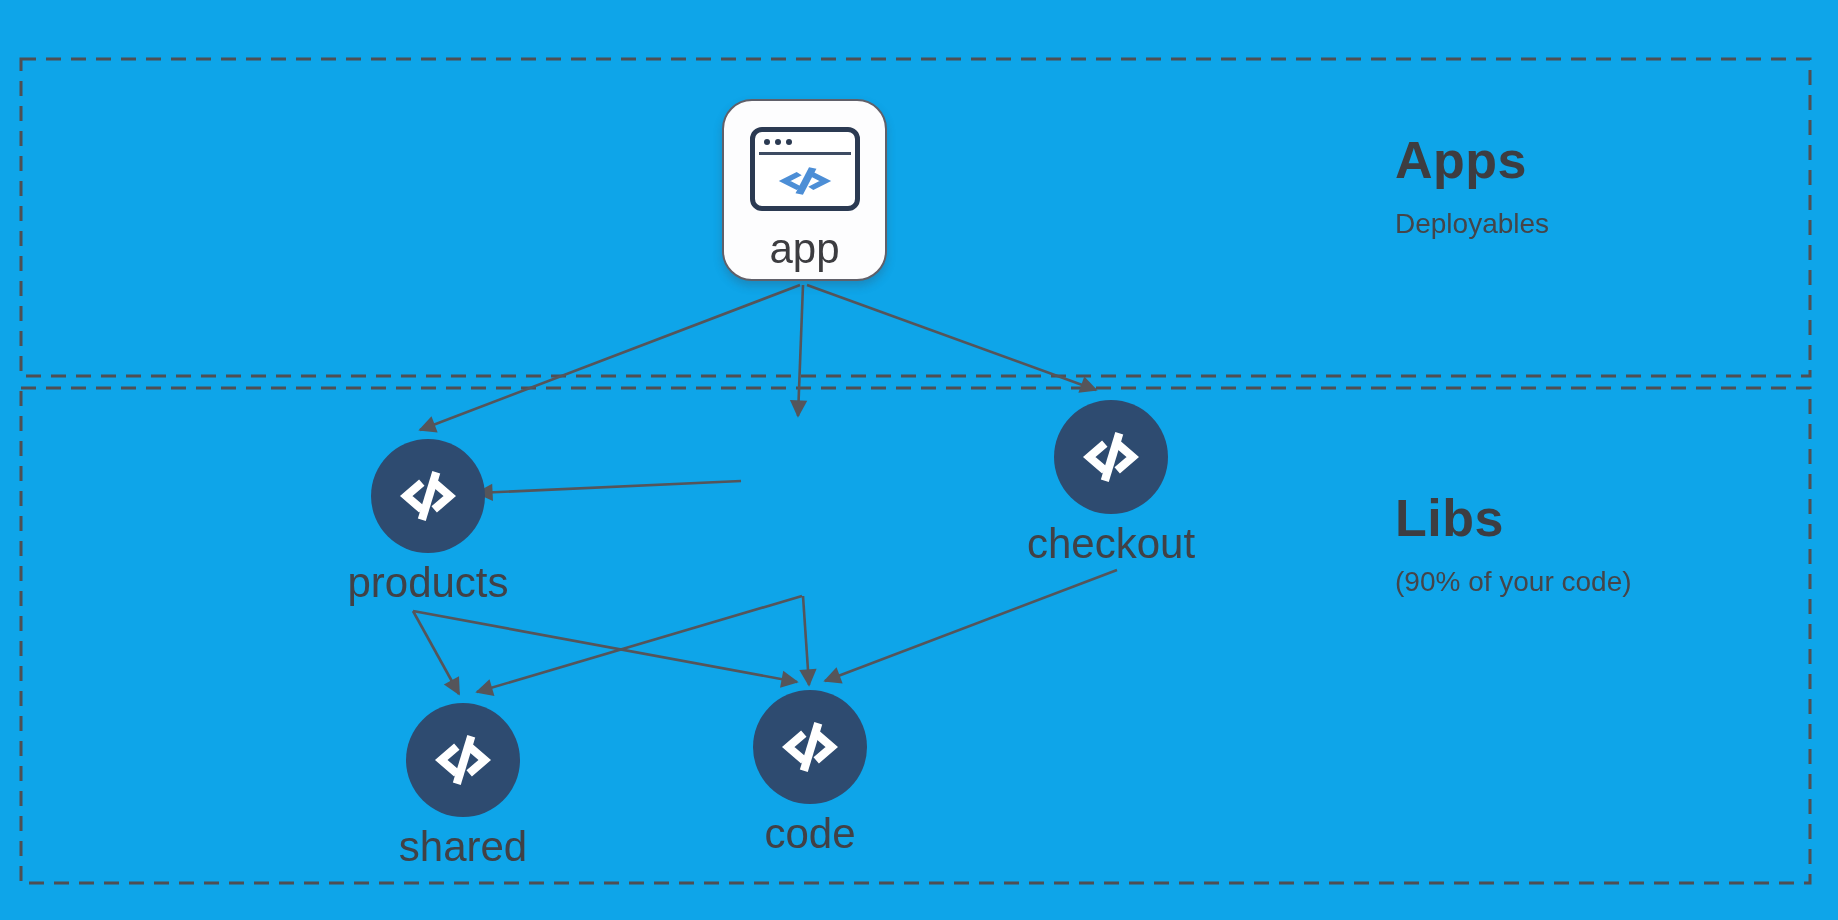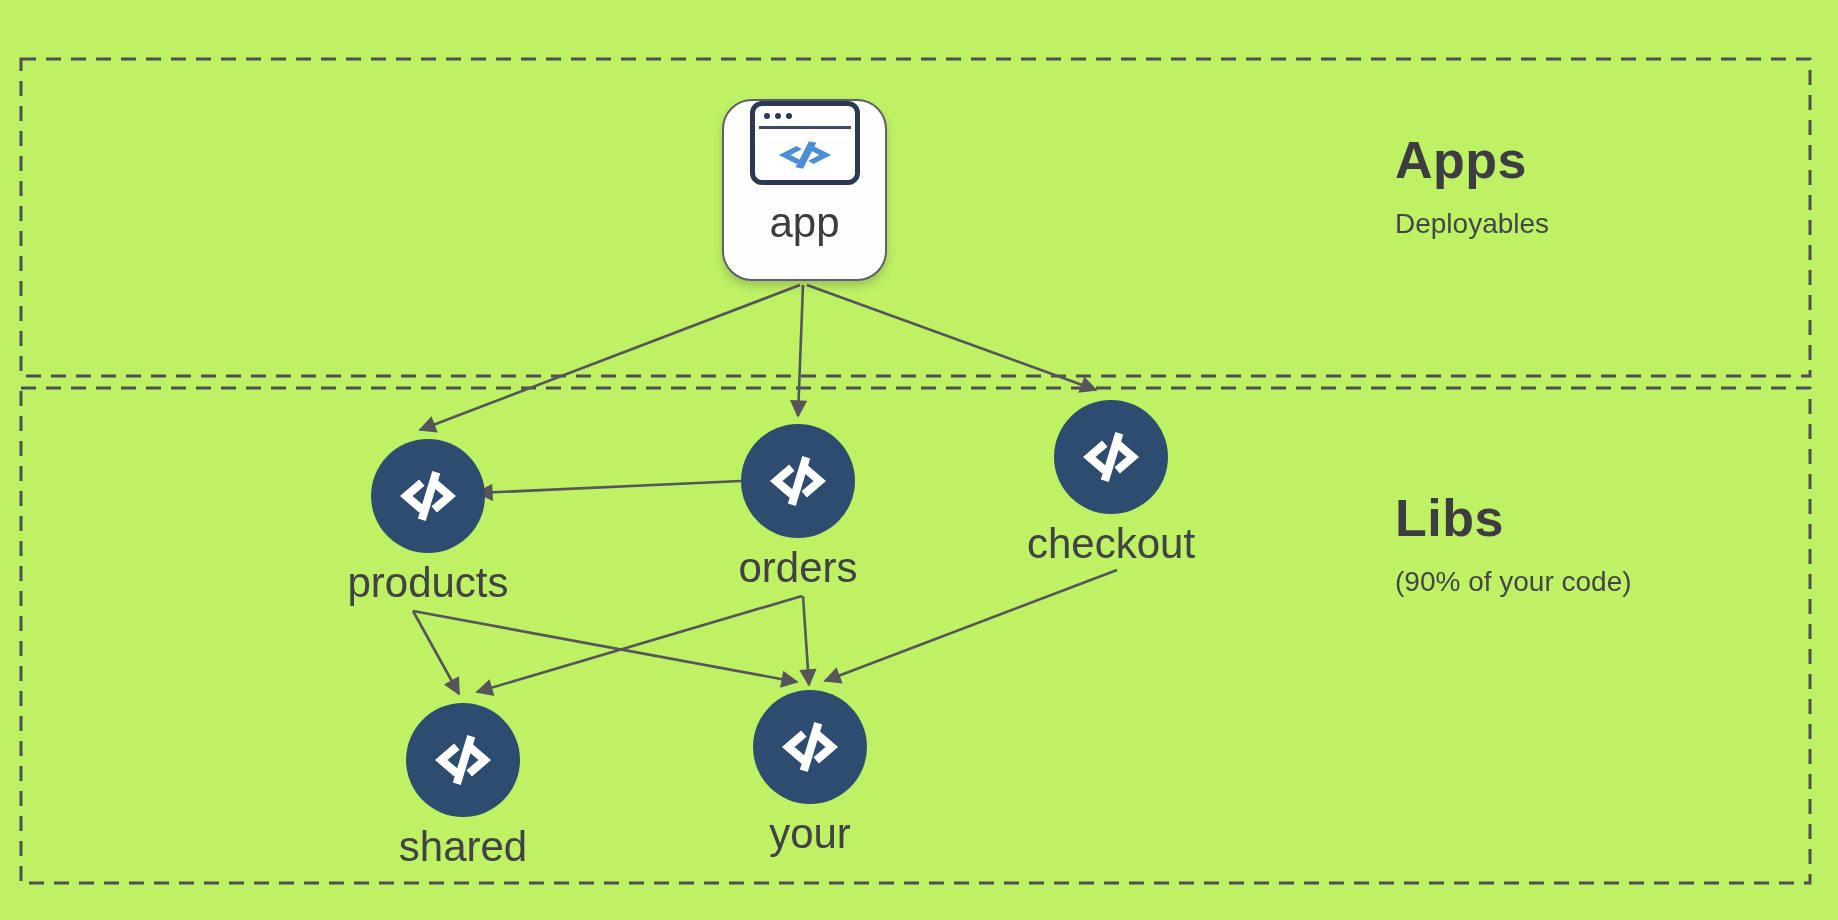--- a/index.html
+++ b/index.html
@@ -1,39 +1,39 @@
 <!DOCTYPE html>
 <html><head>
 <meta charset="utf-8">
 <style>
   html,body{margin:0;padding:0;background:#ffffff;}
   .canvas{
     position:relative;
     width:1838px;height:920px;
-    background:#bef264;
+    background:#0ea5e9;
     font-family:"Liberation Sans", sans-serif;
     overflow:hidden;
   }
   svg.overlay{position:absolute;left:0;top:0;width:1838px;height:920px;}
   .region-border{fill:none;stroke:#4f4f53;stroke-width:3;stroke-dasharray:15 10;}
   .edge{stroke:#55555a;stroke-width:2.6;}
 
   .region-label{position:absolute;color:#3d3d41;}
   .region-label .region-title{font-size:52px;font-weight:700;line-height:1.0;letter-spacing:0.5px;}
   .region-label .region-subtitle{font-size:28px;font-weight:400;margin-top:23px;color:#454549;line-height:1.1;}
   .label-apps{left:1395px;top:134px;}
   .label-libs{left:1395px;top:492px;}
 
   
   .app-node{
     position:absolute;left:722px;top:99px;width:165px;height:182px;
     background:#fdfdfe;border:2.5px solid #60606a;border-radius:30px;
     box-shadow:0 5px 8px rgba(60,60,70,0.25);
     display:flex;flex-direction:column;align-items:center;
-    box-sizing:border-box;
+    box-sizing:border-box;padding-top:26px;
   }
   .browser-icon{
     width:110px;height:84px;border:5px solid #2b3a52;border-radius:12px;
     box-sizing:border-box;background:#ffffff;
     display:flex;flex-direction:column;
   }
   .browser-top{
     height:20px;display:flex;align-items:center;gap:5px;
     padding:0 5px;margin:0 4px;border-bottom:3px solid #3e4c63;
   }
@@ -116,28 +116,20 @@
 
   <div class="lib-node products">
     <div class="circle">
       <svg width="64" height="62" viewBox="0 0 60 60" style="stroke:#ffffff">
           <use href="#code-icon"></use>
         </svg>
     </div>
     <div class="lib-label">products</div>
   </div>
 
-  <div class="lib-node orders">
-    <div class="circle">
-      <svg width="64" height="62" viewBox="0 0 60 60" style="stroke:#ffffff">
-          <use href="#code-icon"></use>
-        </svg>
-    </div>
-    <div class="lib-label">orders</div>
-  </div>
 
   <div class="lib-node checkout">
     <div class="circle">
       <svg width="64" height="62" viewBox="0 0 60 60" style="stroke:#ffffff">
           <use href="#code-icon"></use>
         </svg>
     </div>
     <div class="lib-label">checkout</div>
   </div>
 
@@ -149,16 +141,16 @@
     </div>
     <div class="lib-label">shared</div>
   </div>
 
   <div class="lib-node core">
     <div class="circle">
       <svg width="64" height="62" viewBox="0 0 60 60" style="stroke:#ffffff">
           <use href="#code-icon"></use>
         </svg>
     </div>
-    <div class="lib-label">your</div>
+    <div class="lib-label">code</div>
   </div>
 
 </div>
 
 </body></html>

